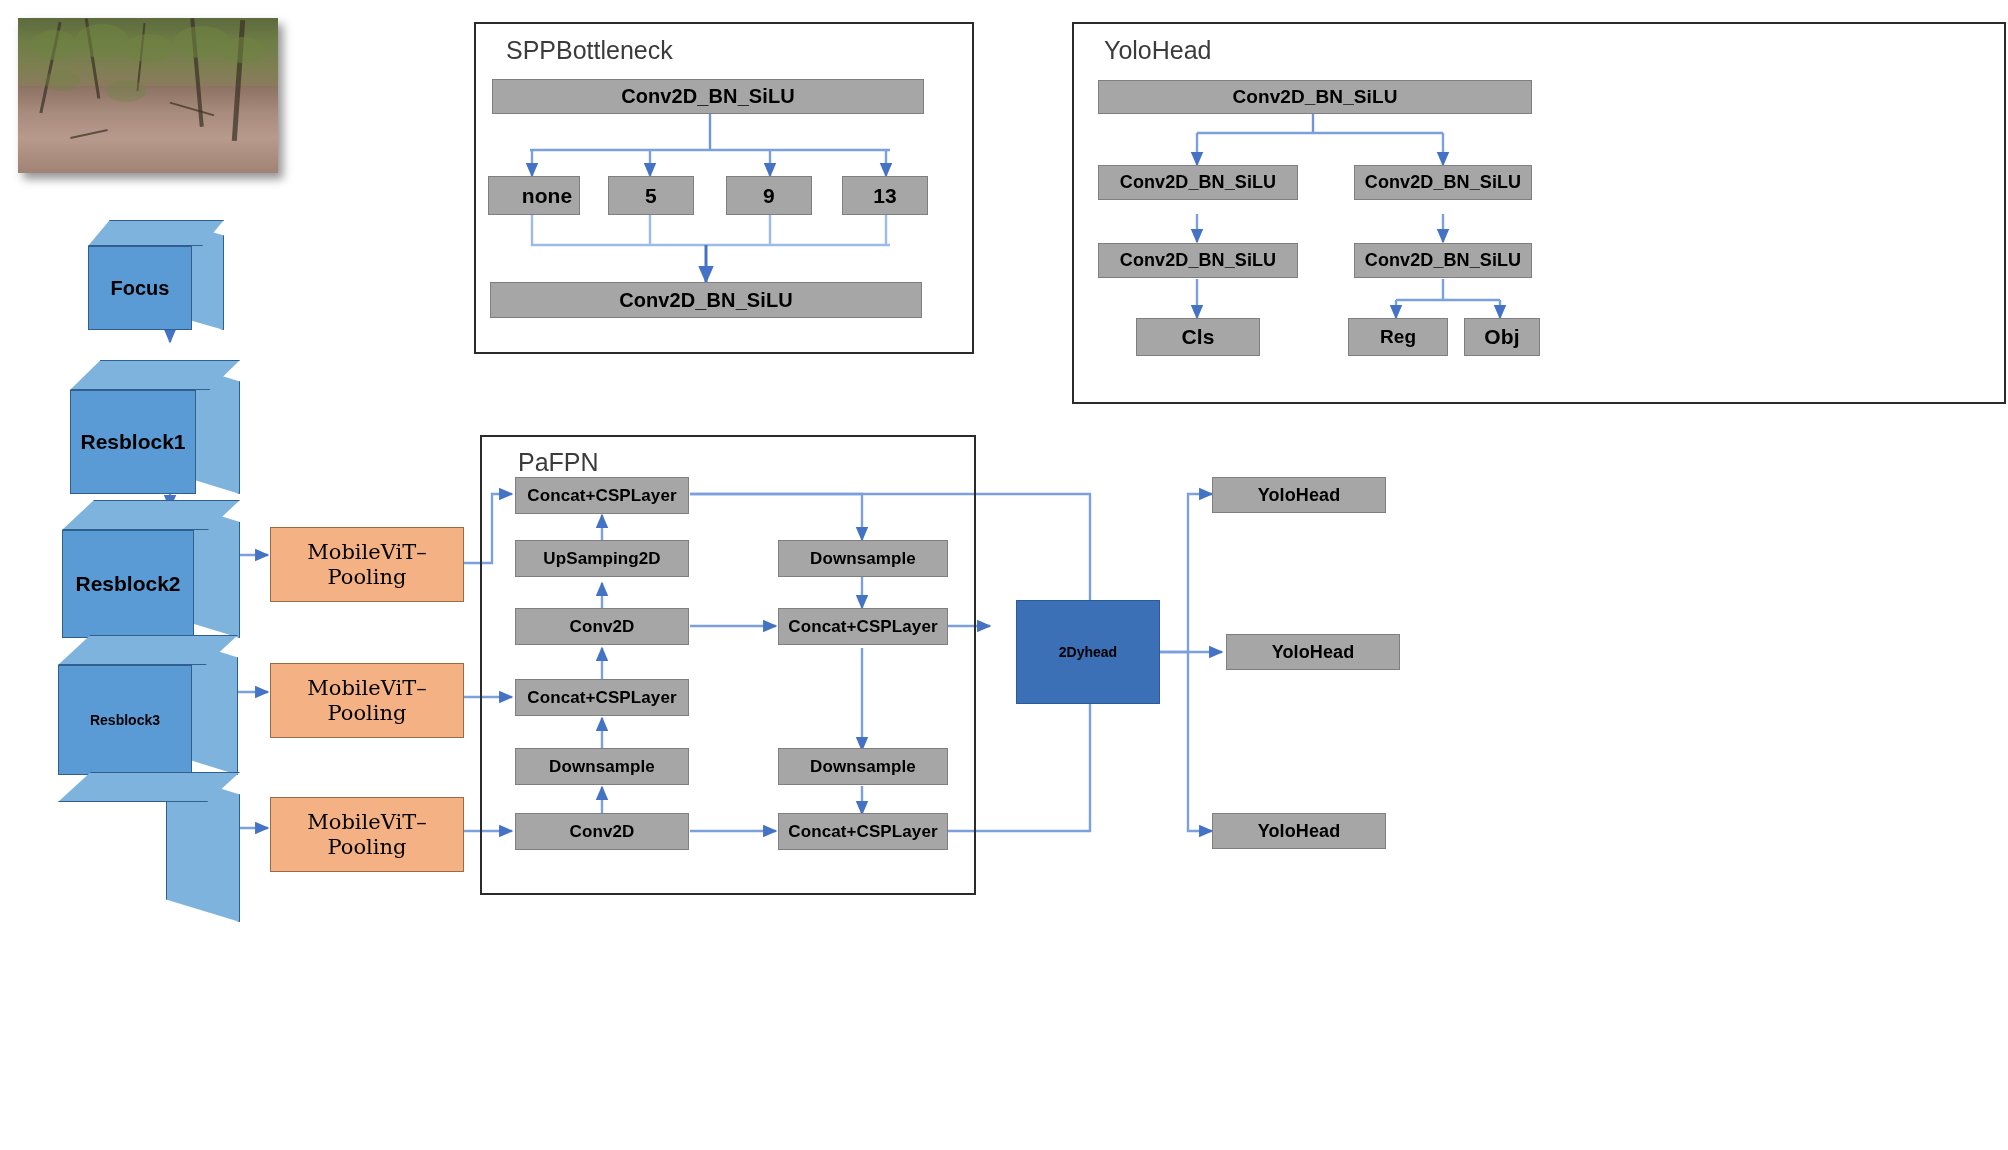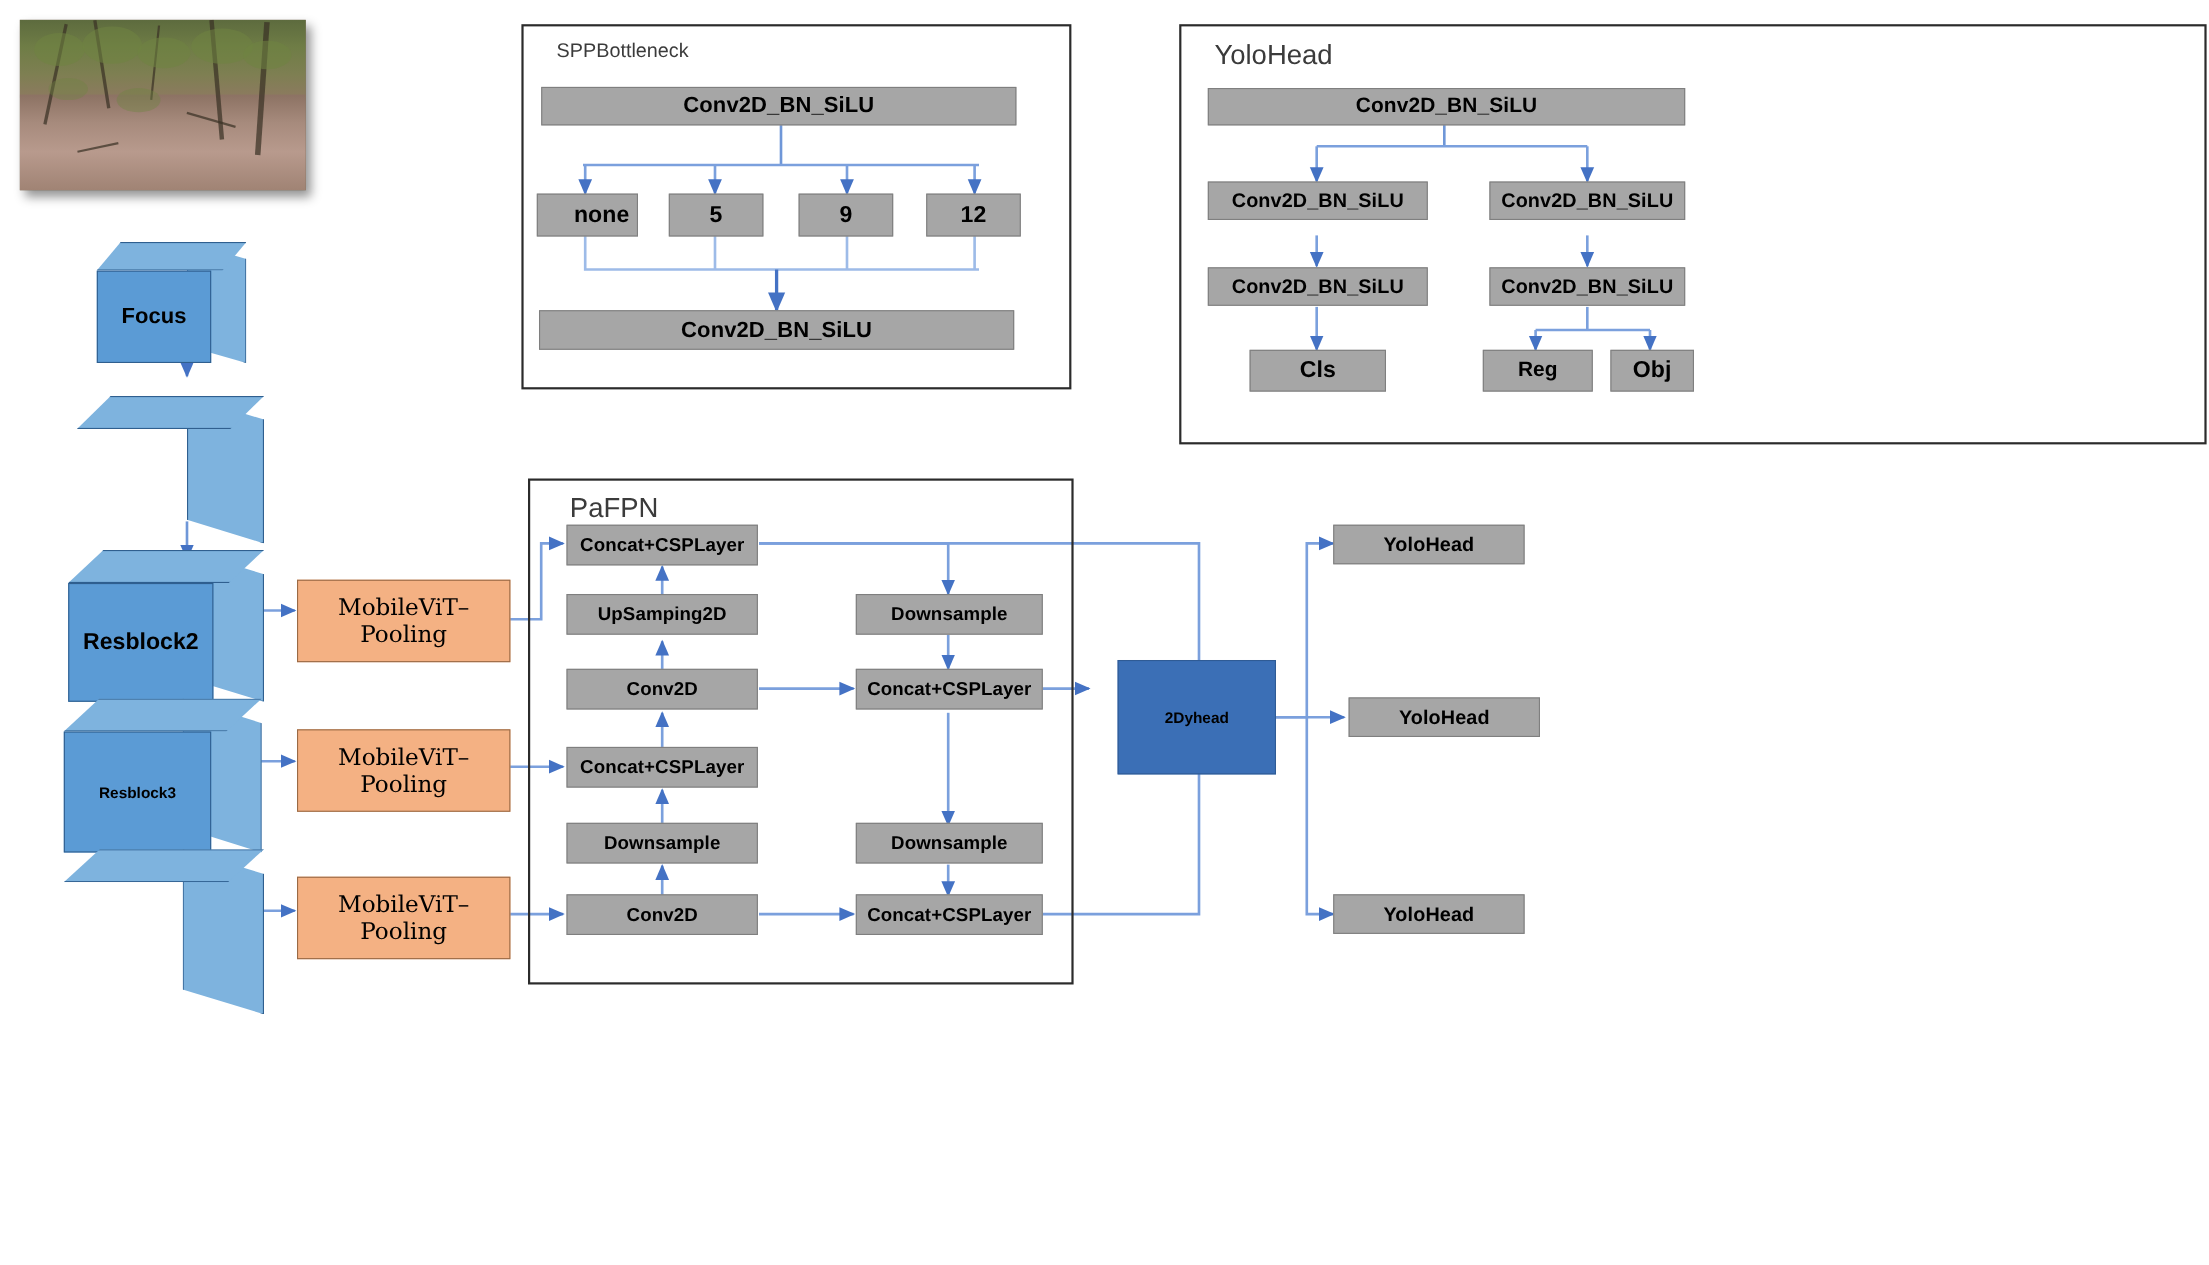--- a/index.html
+++ b/index.html
@@ -234,20 +234,23 @@
     <div class="face front" style="top:26px; width:104px; height:84px; font-size:20px;">
       <span>Focus</span>
     </div>
   </div>
 
   <div class="cube" style="left:70px; top:340px; width:170px; height:134px;">
     <div class="face side" style="left:100px; top:0px; width:70px; height:134px;
                 clip-path: polygon(0 0, 100% 16%, 100% 100%, 0 84%);"></div>
     <div class="face top" style="width:170px; height:30px;
                 clip-path: polygon(0 100%, 18% 0, 100% 0, 82% 100%);"></div>
+    <div class="face front" style="top:30px; width:126px; height:104px; font-size:21px;">
+      <span>Resblock1</span>
+    </div>
   </div>
 
   <div class="cube" style="left:62px; top:480px; width:178px; height:138px;">
     <div class="face side" style="left:106px; top:0px; width:72px; height:138px;
                 clip-path: polygon(0 0, 100% 16%, 100% 100%, 0 84%);"></div>
     <div class="face top" style="width:178px; height:30px;
                 clip-path: polygon(0 100%, 18% 0, 100% 0, 82% 100%);"></div>
     <div class="face front" style="top:30px; width:132px; height:108px; font-size:21px;">
       <span>Resblock2</span>
     </div>
@@ -285,37 +288,37 @@
   </div>
 
   <div class="abs obox" style="left:270px; top:797px; width:194px; height:75px; font-size:21px;">
     <span>
       <span>MobileViT–</span><br>
       <span>Pooling</span>
     </span>
   </div>
 
   <div class="abs group" style="left:474px; top:22px; width:500px; height:332px;"></div>
-  <div class="group-title" style="left:506px; top:36px; font-size:18px;">SPPBottleneck</div>
+  <div class="group-title" style="left:506px; top:36px; font-size:25px;">SPPBottleneck</div>
 
   <div class="abs gbox" style="left:492px; top:79px; width:432px; height:35px; font-size:20px;">
     <span>Conv2D_BN_SiLU</span>
   </div>
 
   <div class="abs gbox" style="left:488px; top:176px; width:92px; height:39px; font-size:21px;padding-left:26px;">
     <span>none</span>
   </div>
   <div class="abs gbox" style="left:608px; top:176px; width:86px; height:39px; font-size:21px;">
     <span>5</span>
   </div>
   <div class="abs gbox" style="left:726px; top:176px; width:86px; height:39px; font-size:21px;">
     <span>9</span>
   </div>
   <div class="abs gbox" style="left:842px; top:176px; width:86px; height:39px; font-size:21px;">
-    <span>12</span>
+    <span>13</span>
   </div>
 
   <div class="abs gbox" style="left:490px; top:282px; width:432px; height:36px; font-size:20px;">
     <span>Conv2D_BN_SiLU</span>
   </div>
 
   <div class="abs group" style="left:1072px; top:22px; width:934px; height:382px;"></div>
   <div class="group-title" style="left:1104px; top:36px; font-size:25px;">YoloHead</div>
 
   <div class="abs gbox" style="left:1098px; top:80px; width:434px; height:34px; font-size:19px;">

